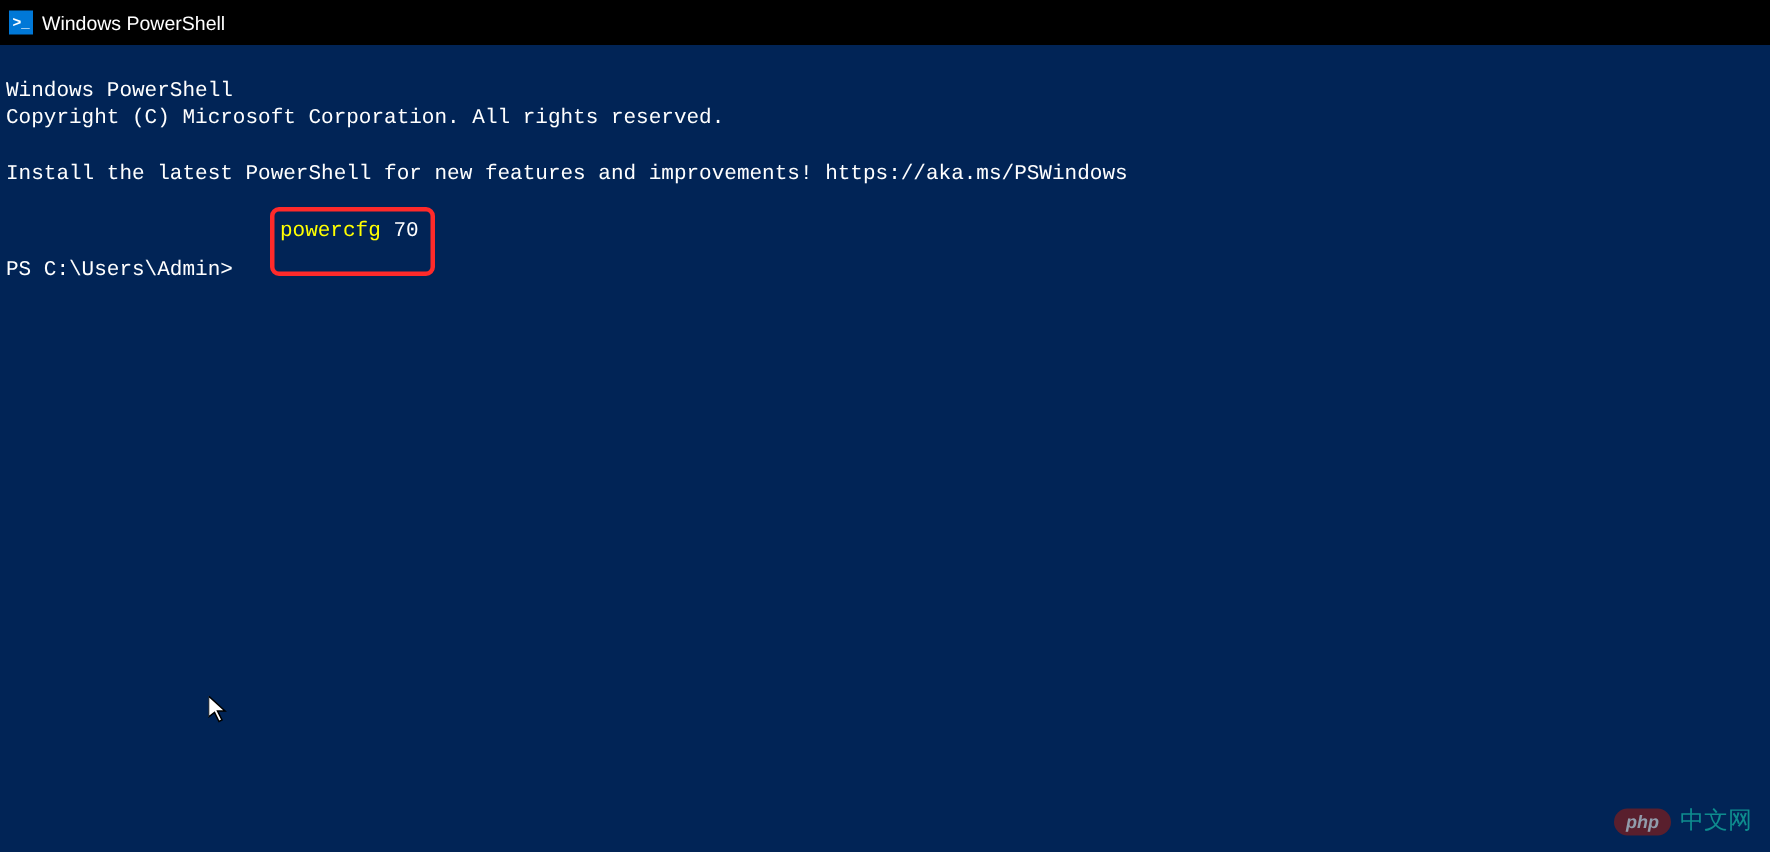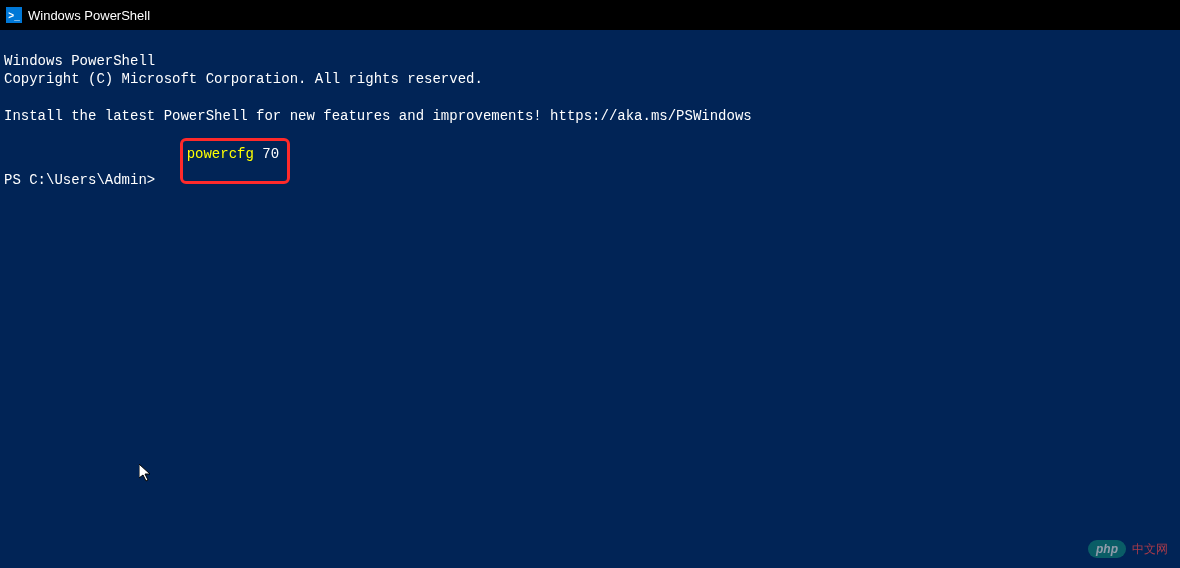--- a/index.html
+++ b/index.html
@@ -73,33 +73,33 @@
     .watermark {
       position: absolute;
       right: 12px;
       bottom: 10px;
       display: flex;
       align-items: center;
       gap: 6px;
       opacity: 0.7;
     }
     .watermark-badge {
-      background: #0f766e;
+      background: #7f1d1d;
       color: #cfcfcf;
       border-radius: 12px;
       padding: 2px 8px;
       font-family: Arial, sans-serif;
       font-size: 12px;
       font-weight: bold;
       font-style: italic;
     }
     .watermark-text {
-      color: #ef4444;
+      color: #14b8a6;
       font-family: Arial, sans-serif;
-      font-size: 12px;
+      font-size: 16px;
     }
   </style>
 </head>
 <body>
 
 <div class="titlebar">
   <div class="titlebar-icon">
     <span>&gt;_</span>
   </div>
   <span>Windows PowerShell</span>

